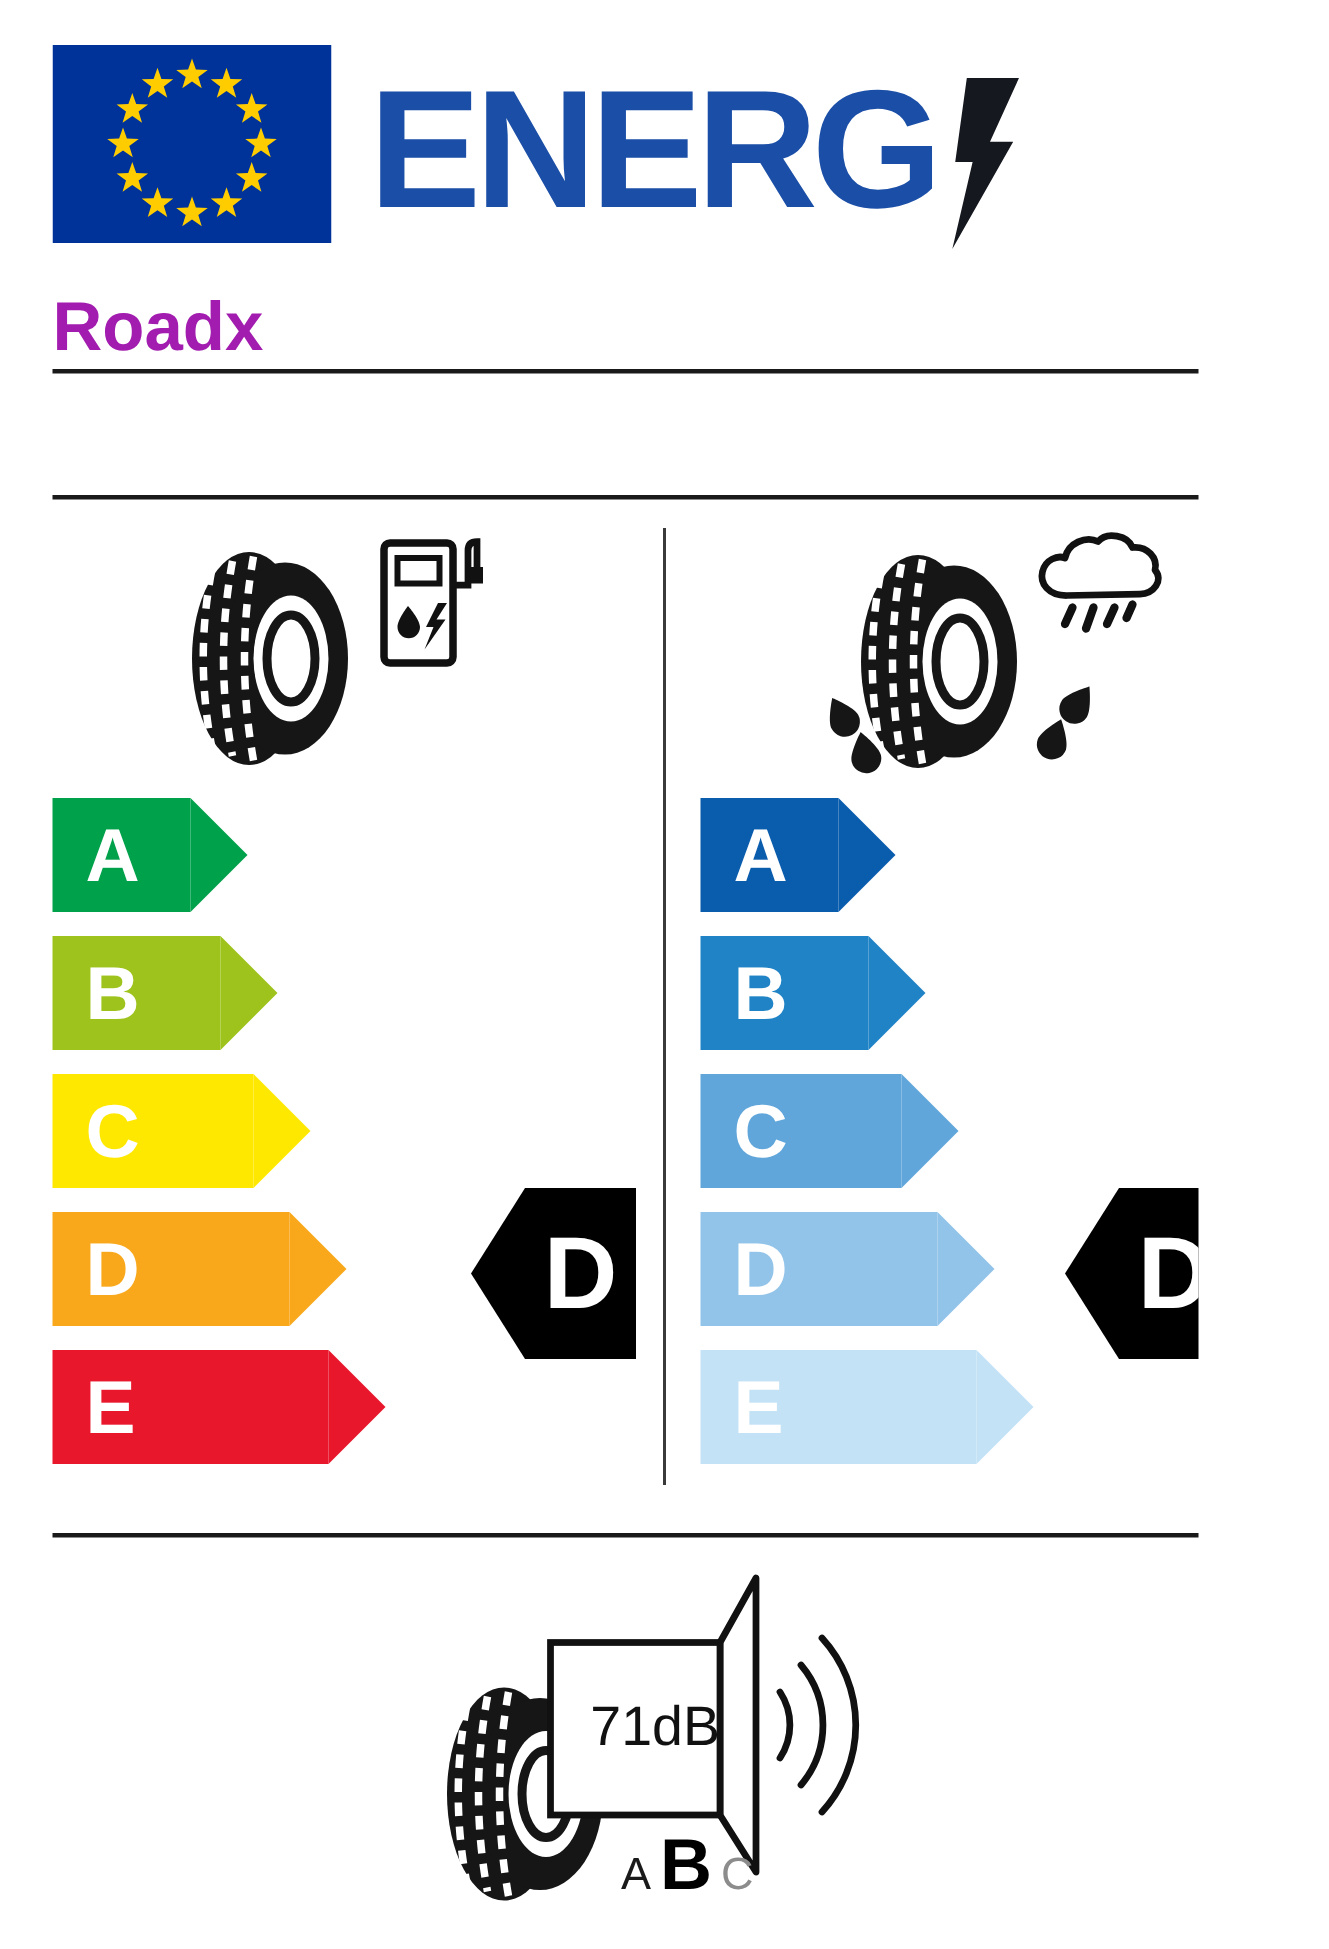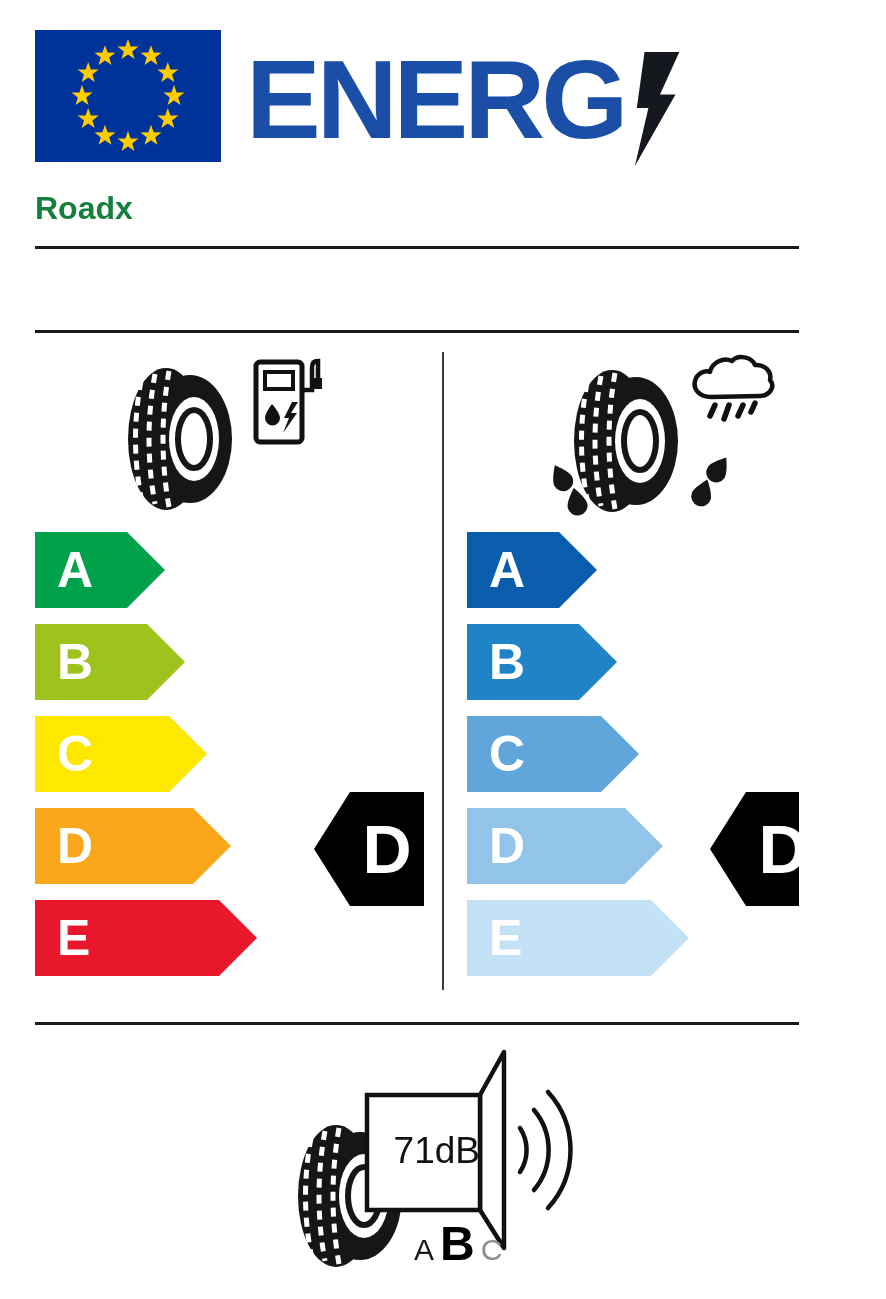--- a/index.html
+++ b/index.html
@@ -1,21 +1,21 @@
 <!DOCTYPE html>
 <html><head>
 <meta charset="utf-8">
 <style>
   * { margin:0; padding:0; box-sizing:border-box; }
   html,body { background:#fff; }
   body { font-family:"Liberation Sans", sans-serif; }
   .page { position:relative; width:799px; height:1299px; background:#fff; overflow:hidden; }
   .abs { position:absolute; }
 
-  .brand { font-size:32px; font-weight:bold; color:#15803d; }
+  .brand { font-size:46px; font-weight:bold; color:#a21caf; }
   .rule { background:#1a1a1a; height:3px; width:816px; left:35px; }
   .vdivider { width:2px; background:#3a3a3a; }
 
   .logo-row { display:flex; align-items:flex-start; }
   .energ { font-size:112px; font-weight:bold; letter-spacing:-4px; line-height:1; }
 
   .ratings .arrow { display:flex; height:76px; margin-bottom:16px; }
   .ratings .bar { flex:1; display:flex; align-items:center; padding-left:22px; }
   .ratings .letter { color:#fff; font-size:50px; font-weight:bold; }
   .ratings .tip { width:0; height:0; border-top:38px solid transparent; border-bottom:38px solid transparent; border-left:38px solid #000; }

